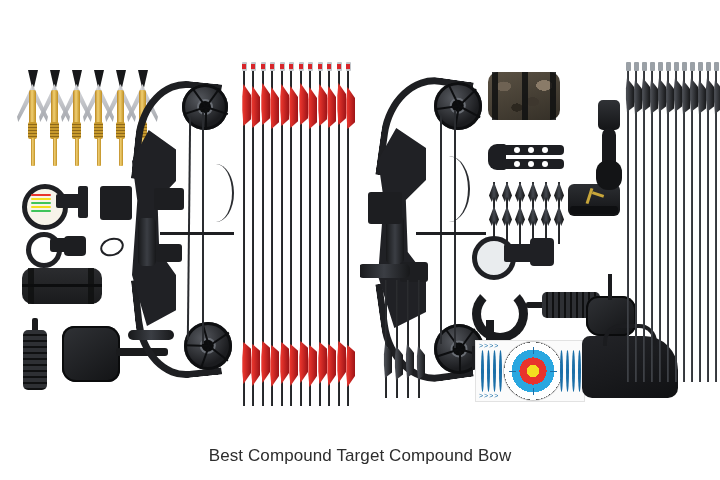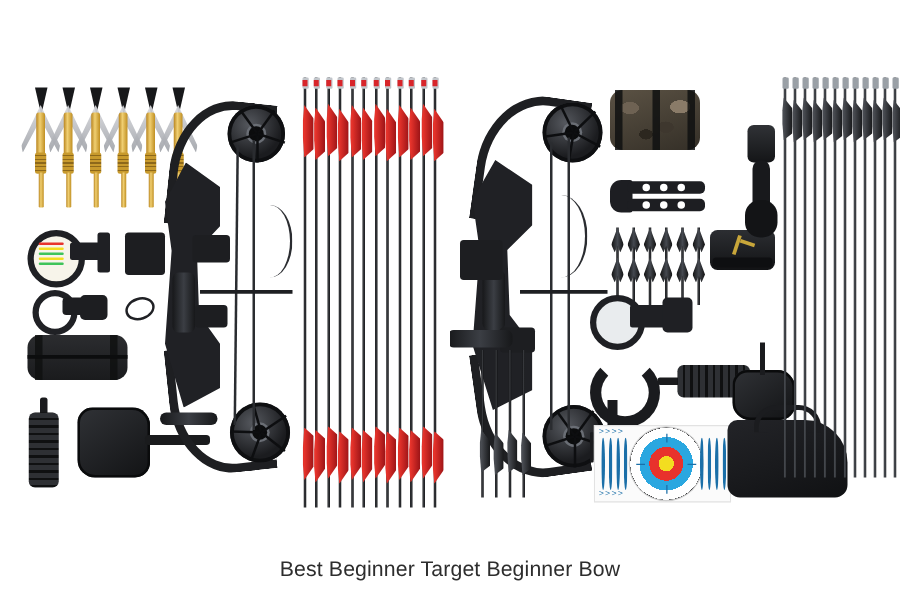--- a/index.html
+++ b/index.html
@@ -622,16 +622,16 @@
               <div class="vane-blk" style="top:18px;"></div>
             </div>
         </div>
 
       </div>
     </div>
 
   </div>
 
   <div class="caption-bar">
-    <div class="caption-text">Best Beginner Target Beginner Bow</div>
+    <div class="caption-text">Best Compound Target Compound Bow</div>
   </div>
 
 </div>
 
 </body></html>

